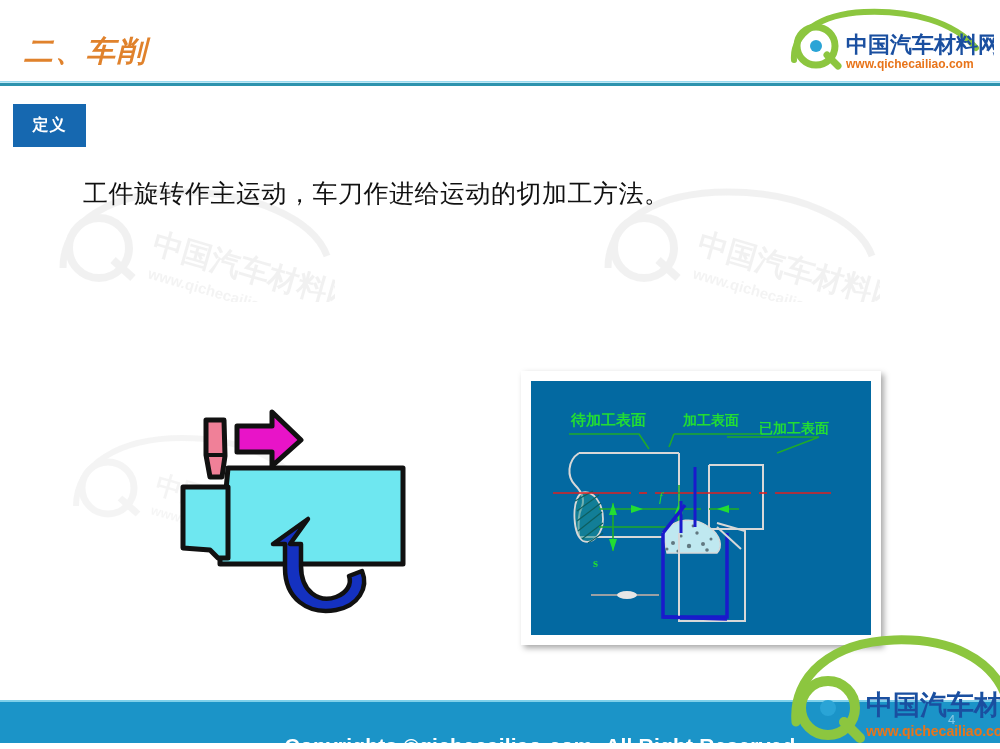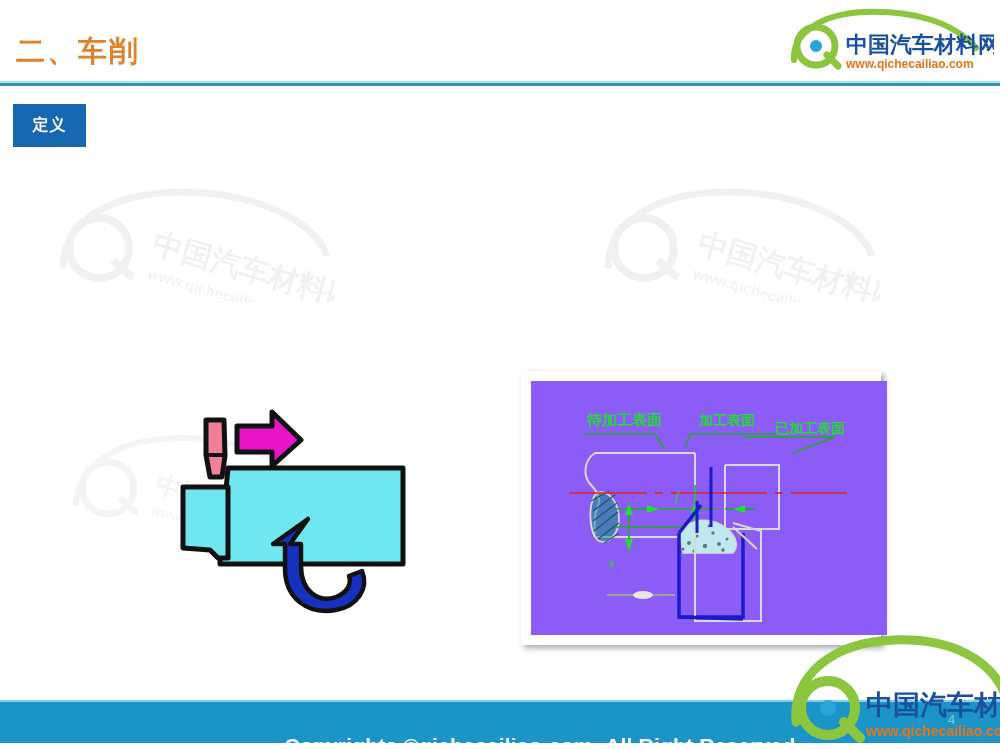--- a/index.html
+++ b/index.html
@@ -10,23 +10,23 @@
     overflow:hidden;position:relative;
   }
   .slide{position:absolute;inset:0;background:#fff;overflow:hidden;}
 
   
   .wm{position:absolute;opacity:.13;pointer-events:none;user-select:none;}
   .wm svg{display:block;}
 
   
   .hdr-title{
-    position:absolute;left:16px;top:32px;
+    position:absolute;left:24px;top:32px;
     font-size:29px;font-weight:bold;color:#e0822c;
-    letter-spacing:2px;white-space:nowrap;
+    letter-spacing:2px;white-space:nowrap;font-style:italic;
   }
   .hdr-rule{
     position:absolute;left:0;top:81px;width:1000px;height:5px;
     background:linear-gradient(to bottom,#9ad9ef 0 1px,#bfe8f6 1px 2px,#2d93ae 2px 5px);
   }
   .brand-logo{position:absolute;left:786px;top:8px;width:208px;height:64px;}
   .brand-logo svg{display:block;}
 
   
   .badge{
@@ -47,21 +47,21 @@
   
   .fig-left{position:absolute;left:100px;top:398px;width:360px;height:252px;}
   .fig-left svg{display:block;}
 
   
   .fig-right{
     position:absolute;left:521px;top:371px;width:360px;height:274px;
     background:#ffffff;padding:10px;box-sizing:border-box;
     box-shadow:3px 3px 6px rgba(0,0,0,.35);
   }
-  .fig-right .canvas{width:100%;height:100%;background:#8b5cf6;position:relative;overflow:hidden;padding-left:16px;}
+  .fig-right .canvas{width:100%;height:100%;background:#0369a1;position:relative;overflow:hidden;}
   .fig-right svg{display:block;}
 
   
   .footer-bar{
     position:absolute;left:0;top:700px;width:1000px;height:43px;
     background:#1b94c8;
   }
   .footer-bar .hairline{position:absolute;left:0;top:0;width:100%;height:2px;background:#7fd0ea;}
   .footer-text{
     position:absolute;left:0;top:724px;width:1000px;height:43px;
@@ -120,20 +120,21 @@
         <circle cx="30" cy="38" r="6" fill="#2aa4d6"></circle>
       </g>
       <text x="60" y="44" font-family="'Liberation Sans',sans-serif" font-size="22" font-weight="bold" fill="#1a4fa0">中国汽车材料网</text>
       <text x="60" y="60" font-family="'Liberation Sans',sans-serif" font-size="12" font-weight="bold" fill="#e8741a">www.qichecailiao.com</text>
     </svg>
   </div>
 
   <div class="badge">定义</div>
 
   <div class="body-text">
+    <p>工件旋转作主运动，车刀作进给运动的切加工方法。</p>
   </div>
 
   <div class="fig-left">
     <svg viewBox="0 0 360 252" width="360" height="252">
 
       <path d="M128 70 L303 70 L303 166 L120 166 L120 158 Z" fill="#6ee7f0" stroke="#111" stroke-width="5" stroke-linejoin="round"></path>
 
       <path d="M83 89 L128 89 L128 160 L118 160 L110 152 L83 150 Z" fill="#6ee7f0" stroke="#111" stroke-width="5" stroke-linejoin="round"></path>
 
       <path d="M106 22 L124 22 L125 58 L122 79 L110 79 L106 57 Z" fill="#f08098" stroke="#111" stroke-width="5" stroke-linejoin="round"></path>

